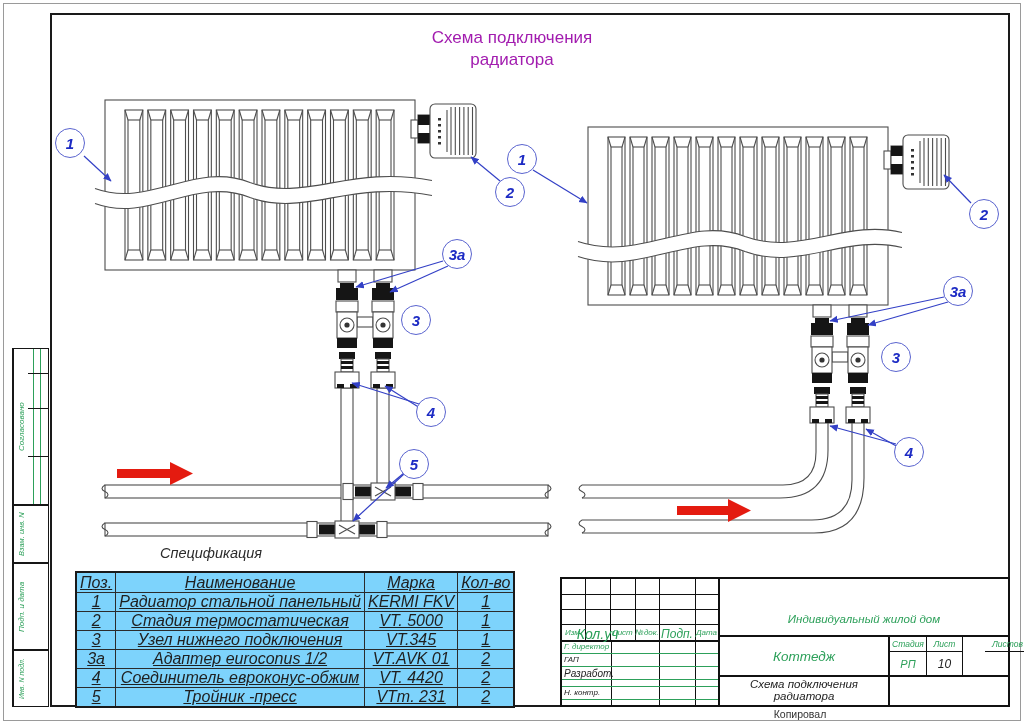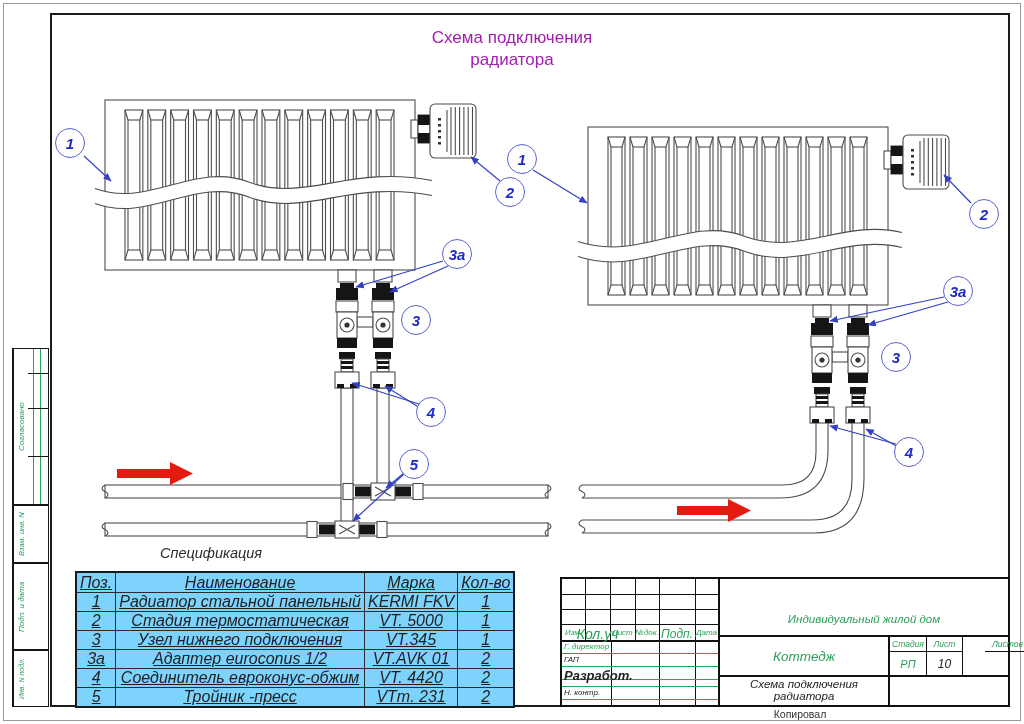--- a/index.html
+++ b/index.html
@@ -501,21 +501,21 @@
     <div class="tb vl" style="left:49px;top:61px;height:65px;"></div>
     <div class="tb vl" style="left:97px;top:61px;height:65px;"></div>
     <div class="tb vl" style="left:133px;top:61px;height:65px;"></div>
     <div class="tb ghl" style="left:0;top:74px;width:156px;"></div>
     <div class="tb ghl" style="left:0;top:87px;width:156px;"></div>
     <div class="tb ghl" style="left:0;top:100px;width:156px;"></div>
     <div class="tb ghl" style="left:0;top:107px;width:156px;"></div>
     <div class="tb ghl" style="left:0;top:120px;width:156px;"></div>
     <div class="tb gtxt" style="left:2px;top:63px;font-size:8px;">Г. директор</div>
     <div class="tb" style="left:2px;top:76px;font-size:8px;">ГАП</div>
-    <div class="tb" style="left:2px;top:89px;font-size:13px;font-weight:bold;">Разработ.</div>
+    <div class="tb" style="left:2px;top:89px;font-size:10px;">Разработ.</div>
     <div class="tb" style="left:2px;top:109px;font-size:8px;">Н. контр.</div>
 
     <div class="tb" style="left:156px;top:0;height:126px;border-left:2px solid #111;"></div>
     <div class="tb cell gtxt" style="left:158px;top:24px;width:288px;height:34px;border-bottom:2px solid #111;font-size:11.5px;">Индивидуальный жилой дом</div>
     <div class="tb cell gtxt" style="left:158px;top:58px;width:170px;height:38px;border-right:2px solid #111;font-size:13.5px;">Коттедж</div>
     <div class="tb cell gtxt" style="left:328px;top:58px;width:37px;height:15px;border-bottom:1px solid #111;border-right:1px solid #111;font-size:8.5px;">Стадия</div>
     <div class="tb cell gtxt" style="left:365px;top:58px;width:36px;height:15px;border-bottom:1px solid #111;border-right:1px solid #111;font-size:8.5px;">Лист</div>
     <div class="tb cell gtxt" style="left:423px;top:58px;width:45px;height:15px;border-bottom:1px solid #111;font-size:8.5px;">Листов</div>
     <div class="tb cell gtxt" style="left:328px;top:73px;width:37px;height:23px;border-right:1px solid #111;font-size:11px;">РП</div>
     <div class="tb cell" style="left:365px;top:73px;width:36px;height:23px;border-right:1px solid #111;font-size:12px;">10</div>

